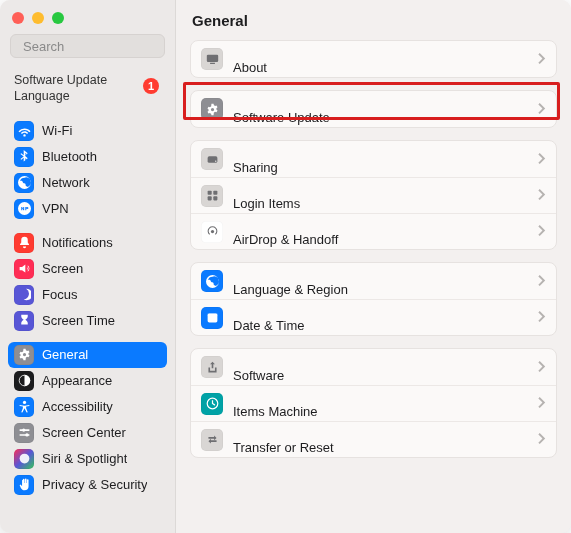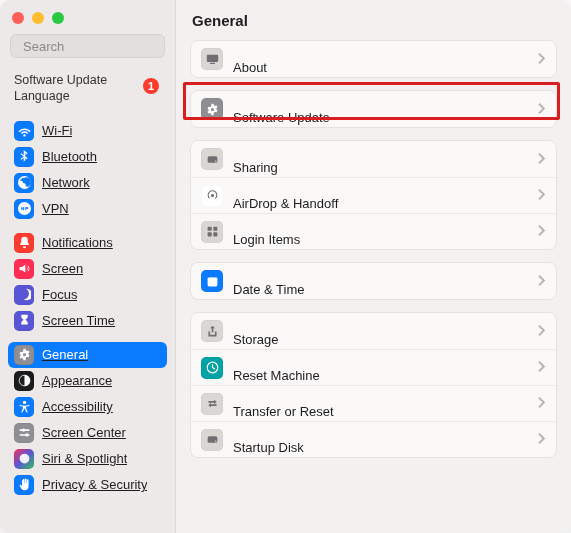--- a/index.html
+++ b/index.html
@@ -87,21 +87,20 @@
     margin-top: 6px;
     margin-right: 4px;
   }
 
   .sidebar-sep { height: 1px; background: transparent; margin: 2px 0 4px 0; }
 
   .nav {
     flex: 1;
     overflow-y: auto;
     padding: 0 8px 24px 8px;
-    text-decoration: underline;
   }
   .nav-group { margin-bottom: 8px; }
   .nav-item {
     display: flex;
     align-items: center;
     gap: 8px;
     height: 26px;
     padding: 0 6px;
     border-radius: 6px;
     cursor: pointer;
@@ -473,96 +472,96 @@
               <svg>
                 <use href="#disk-icon"></use>
               </svg>
             </span>
             <span class="clabel">Sharing</span>
             <span class="chevron"><svg>
                 <use href="#chevron-right-icon"></use>
               </svg></span>
           </div>
           <div class="cell">
+            <span class="cicon bg-graylt">
+              <svg>
+                <use href="#grid-icon"></use>
+              </svg>
+            </span>
+            <span class="clabel">Login Items</span>
+            <span class="chevron"><svg>
+                <use href="#chevron-right-icon"></use>
+              </svg></span>
+          </div>
+          <div class="cell">
             <span class="cicon bg-white">
               <svg>
                 <use href="#airdrop-icon"></use>
               </svg>
             </span>
             <span class="clabel">AirDrop &amp; Handoff</span>
             <span class="chevron"><svg>
                 <use href="#chevron-right-icon"></use>
               </svg></span>
           </div>
+        </div>
+        <div class="cell-group">
+          <div class="cell">
+            <span class="cicon bg-blue">
+              <svg>
+                <use href="#globe-icon"></use>
+              </svg>
+            </span>
+            <span class="clabel">Language &amp; Region</span>
+            <span class="chevron"><svg>
+                <use href="#chevron-right-icon"></use>
+              </svg></span>
+          </div>
+          <div class="cell">
+            <span class="cicon bg-blue">
+              <svg>
+                <use href="#calendar-icon"></use>
+              </svg>
+            </span>
+            <span class="clabel">Date &amp; Time</span>
+            <span class="chevron"><svg>
+                <use href="#chevron-right-icon"></use>
+              </svg></span>
+          </div>
+        </div>
+        <div class="cell-group">
           <div class="cell">
             <span class="cicon bg-graylt">
               <svg>
-                <use href="#grid-icon"></use>
-              </svg>
-            </span>
-            <span class="clabel">Login Items</span>
-            <span class="chevron"><svg>
-                <use href="#chevron-right-icon"></use>
-              </svg></span>
-          </div>
-        </div>
-        <div class="cell-group">
-          <div class="cell">
-            <span class="cicon bg-blue">
-              <svg>
-                <use href="#calendar-icon"></use>
-              </svg>
-            </span>
-            <span class="clabel">Date &amp; Time</span>
-            <span class="chevron"><svg>
-                <use href="#chevron-right-icon"></use>
-              </svg></span>
-          </div>
-        </div>
-        <div class="cell-group">
+                <use href="#share-icon"></use>
+              </svg>
+            </span>
+            <span class="clabel">Software</span>
+            <span class="chevron"><svg>
+                <use href="#chevron-right-icon"></use>
+              </svg></span>
+          </div>
+          <div class="cell">
+            <span class="cicon bg-teal">
+              <svg>
+                <use href="#clock-icon"></use>
+              </svg>
+            </span>
+            <span class="clabel">Items Machine</span>
+            <span class="chevron"><svg>
+                <use href="#chevron-right-icon"></use>
+              </svg></span>
+          </div>
           <div class="cell">
             <span class="cicon bg-graylt">
               <svg>
-                <use href="#share-icon"></use>
-              </svg>
-            </span>
-            <span class="clabel">Storage</span>
-            <span class="chevron"><svg>
-                <use href="#chevron-right-icon"></use>
-              </svg></span>
-          </div>
-          <div class="cell">
-            <span class="cicon bg-teal">
-              <svg>
-                <use href="#clock-icon"></use>
-              </svg>
-            </span>
-            <span class="clabel">Reset Machine</span>
-            <span class="chevron"><svg>
-                <use href="#chevron-right-icon"></use>
-              </svg></span>
-          </div>
-          <div class="cell">
-            <span class="cicon bg-graylt">
-              <svg>
                 <use href="#arrows-icon"></use>
               </svg>
             </span>
             <span class="clabel">Transfer or Reset</span>
-            <span class="chevron"><svg>
-                <use href="#chevron-right-icon"></use>
-              </svg></span>
-          </div>
-          <div class="cell">
-            <span class="cicon bg-graylt">
-              <svg>
-                <use href="#disk-icon"></use>
-              </svg>
-            </span>
-            <span class="clabel">Startup Disk</span>
             <span class="chevron"><svg>
                 <use href="#chevron-right-icon"></use>
               </svg></span>
           </div>
         </div>
       </div>
   </main>
 
   <div class="highlight-box" id="hl" style="left: 183px; top: 82px; width: 377px; height: 38px;"></div>
 </div>

